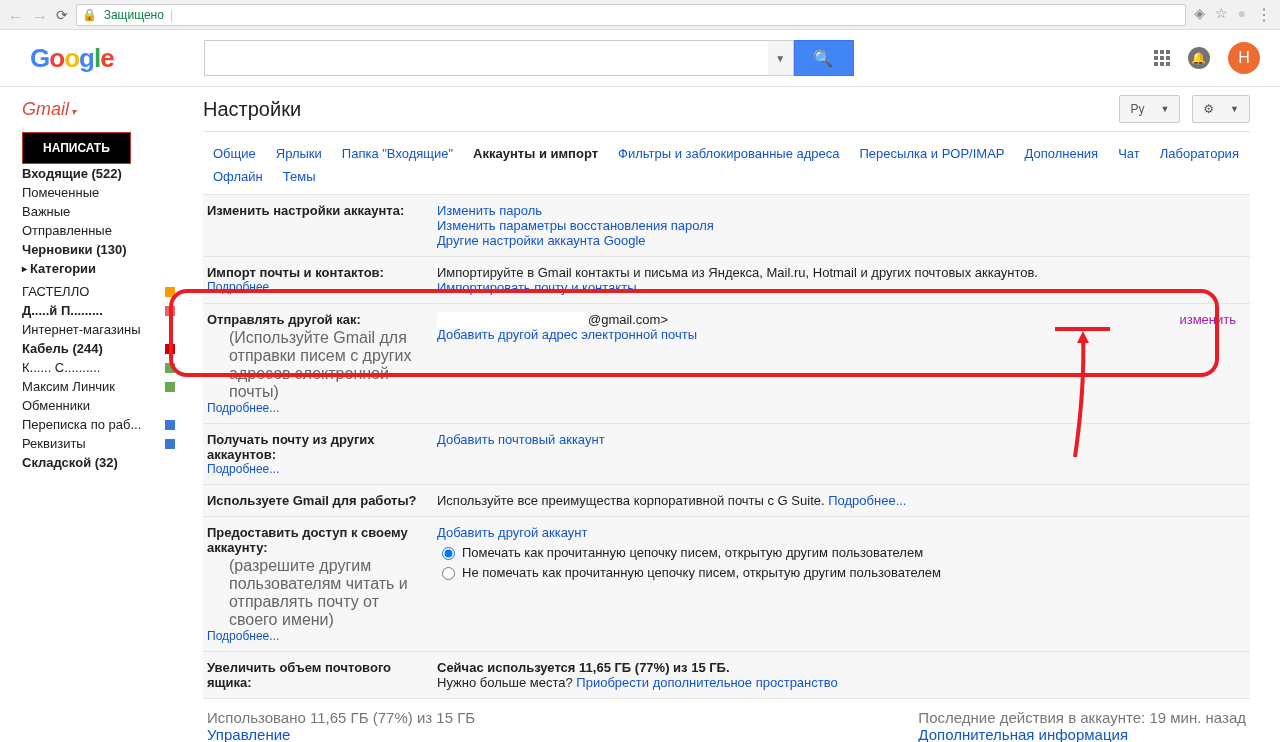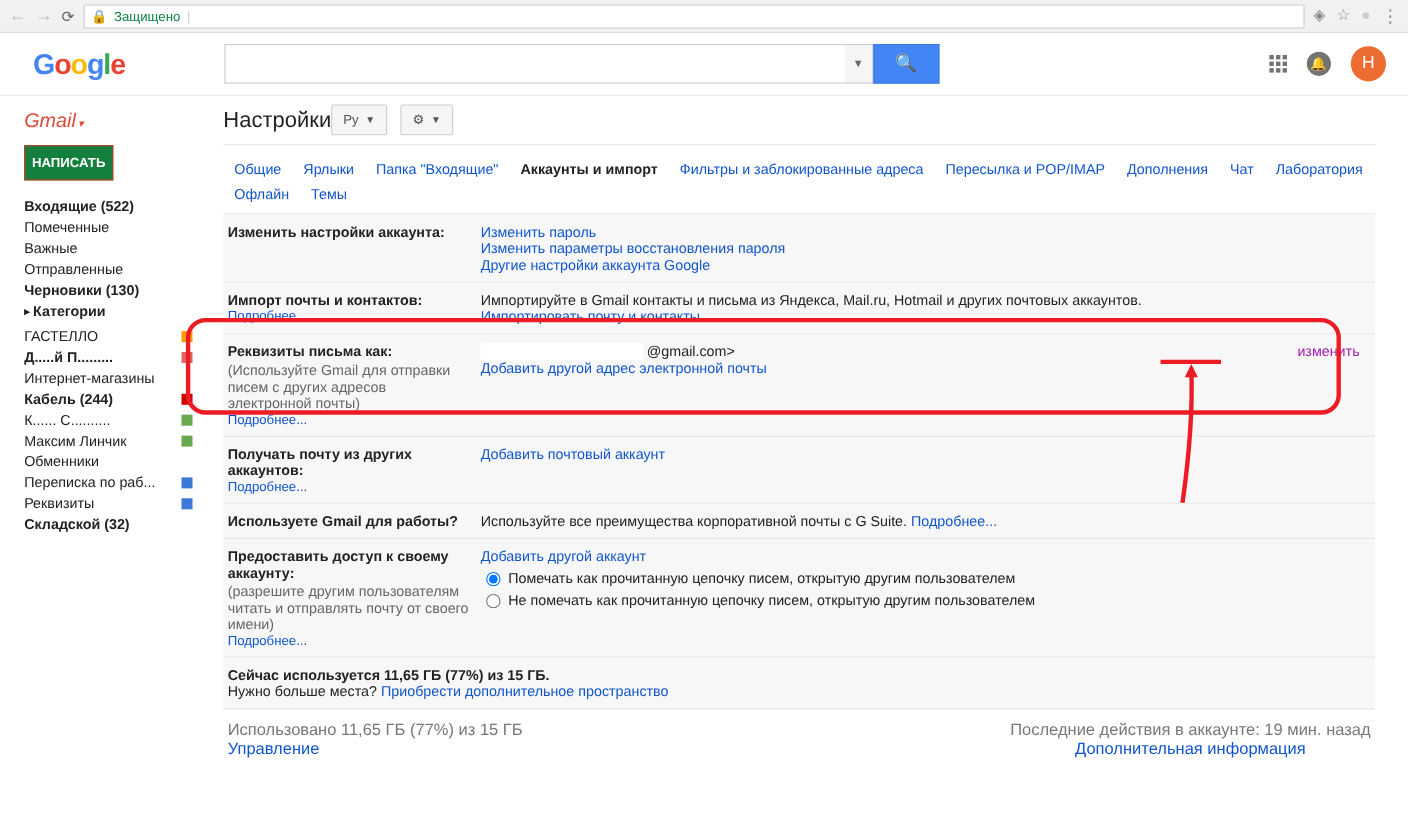--- a/index.html
+++ b/index.html
@@ -131,65 +131,65 @@
     position: relative;
   }
   .gmail-logo {
     color: #dd4b39;
     font-size: 18px;
     margin-bottom: 12px;
     font-style: italic;
   }
   .gmail-logo .caret { font-size: 10px; margin-left: 2px; }
   .compose {
-    background: #15803d;
+    background: #000000;
     color: #fff;
     border: 1px solid #c53727;
-    padding: 8px 6px;
+    padding: 8px 20px;
     font-weight: bold;
     font-size: 12px;
     cursor: pointer;
-    margin-bottom: 14px;
   }
   .nav-list { list-style: none; padding: 0; margin: 0; font-size: 13px; }
   .nav-list li { padding: 2px 0; cursor: pointer; display: flex; align-items: center; }
   .nav-list li.bold { font-weight: bold; }
   .nav-list li.cat::before { content: "▸"; margin-right: 3px; font-size: 10px; }
   .label-row { display: flex; align-items: center; justify-content: space-between; padding-right: 10px; }
   .label-sq { width: 10px; height: 10px; display: inline-block; }
 
   
   .content {
     flex: 1;
     padding: 8px 30px 0 28px;
     position: relative;
   }
   .titlebar {
     display: flex;
     align-items: center;
+    justify-content: space-between;
     padding-bottom: 8px;
     border-bottom: 1px solid #e5e5e5;
   }
   .titlebar h1 {
     font-size: 20px;
     font-weight: normal;
     margin: 0;
     color: #dd4b39;
   }
   .titlebar .lang-gear { display: flex; gap: 12px; }
   .pill {
     border: 1px solid #ccc;
     background: #f5f5f5;
     border-radius: 2px;
     height: 28px;
     display: flex;
     align-items: center;
     padding: 0 10px;
     color: #555;
-    gap: 6px;
+    gap: 16px;
     font-size: 12px;
   }
   .tabs {
     padding: 10px 0 0 0;
     display: flex;
     flex-wrap: wrap;
     gap: 0;
     font-size: 13px;
   }
   .tabs a {
@@ -210,21 +210,21 @@
     border-bottom: 1px solid #e5e5e5;
     padding: 8px 4px;
     background: #f7f7f7;
   }
   .col-label {
     width: 230px;
     font-size: 12px;
     padding-right: 10px;
   }
   .col-label .title { font-weight: bold; font-size: 13px; }
-  .col-label .hint { color: #666; font-size: 13px; margin-top: 2px; }
+  .col-label .hint { color: #666; font-size: 16px; margin-top: 2px; margin-left: 22px; }
   .col-label .more { color: #1155cc; font-size: 12px; cursor: pointer; }
   .col-value {
     flex: 1;
     font-size: 13px;
   }
   .col-value .link { color: #1155cc; cursor: pointer; }
   .col-value .plain { color: #222; }
   .col-action {
     width: 120px;
     text-align: right;
@@ -408,21 +408,21 @@
           <div class="more">Подробнее...</div>
         </div>
         <div class="col-value">
           <div class="plain">Импортируйте в Gmail контакты и письма из Яндекса, Mail.ru, Hotmail и других почтовых аккаунтов.</div>
           <div class="link">Импортировать почту и контакты</div>
         </div>
       </div>
 
       <div class="settings-row" style="position:relative">
         <div class="col-label">
-          <div class="title">Реквизиты письма как:</div>
+          <div class="title">Отправлять другой как:</div>
           <div class="hint">(Используйте Gmail для отправки писем с других адресов электронной почты)</div>
           <div class="more">Подробнее...</div>
         </div>
         <div class="col-value">
           <div style="display:flex;justify-content:space-between">
             <div>
               <span style="color:#fff;background:#fff">████████████████</span>
               <span class="plain">@gmail.com&gt;</span>
             </div>
           </div>
@@ -466,36 +466,39 @@
             <span>Помечать как прочитанную цепочку писем, открытую другим пользователем</span>
           </div>
           <div class="radio-line">
             <input type="radio" name="markread" style="">
             <span>Не помечать как прочитанную цепочку писем, открытую другим пользователем</span>
           </div>
         </div>
       </div>
 
       <div class="settings-row">
+        <div class="col-label">
+            <div class="title">Увеличить объем почтового ящика:</div>
+          </div>
         <div class="col-value">
           <div><b>Сейчас используется 11,65 ГБ (77%) из 15 ГБ.</b></div>
           <div>
             <span class="plain">Нужно больше места?</span>
             <span class="link">Приобрести дополнительное пространство</span>
           </div>
         </div>
       </div>
     </div>
 
     <div class="footer">
       <div>
         <div>Использовано 11,65 ГБ (77%) из 15 ГБ</div>
         <a>Управление</a>
       </div>
-      <div style="text-align:center">
+      <div style="text-align:left">
         <div>Последние действия в аккаунте: 19 мин. назад</div>
         <a>Дополнительная информация</a>
       </div>
     </div>
 
     <div class="highlight-box" style="left:-6px; top:202px; width:1050px; height:88px;"></div>
     <svg class="hand-line" style="left:860px; top:230px;" width="100" height="160">
       <line x1="20" y1="12" x2="75" y2="12" stroke="#ed1c24" stroke-width="4"></line>
       <path d="M 48 18 Q 50 70 40 140" stroke="#ed1c24" stroke-width="4" fill="none"></path>
       <polygon points="48,14 42,26 54,26" fill="#ed1c24"></polygon>

